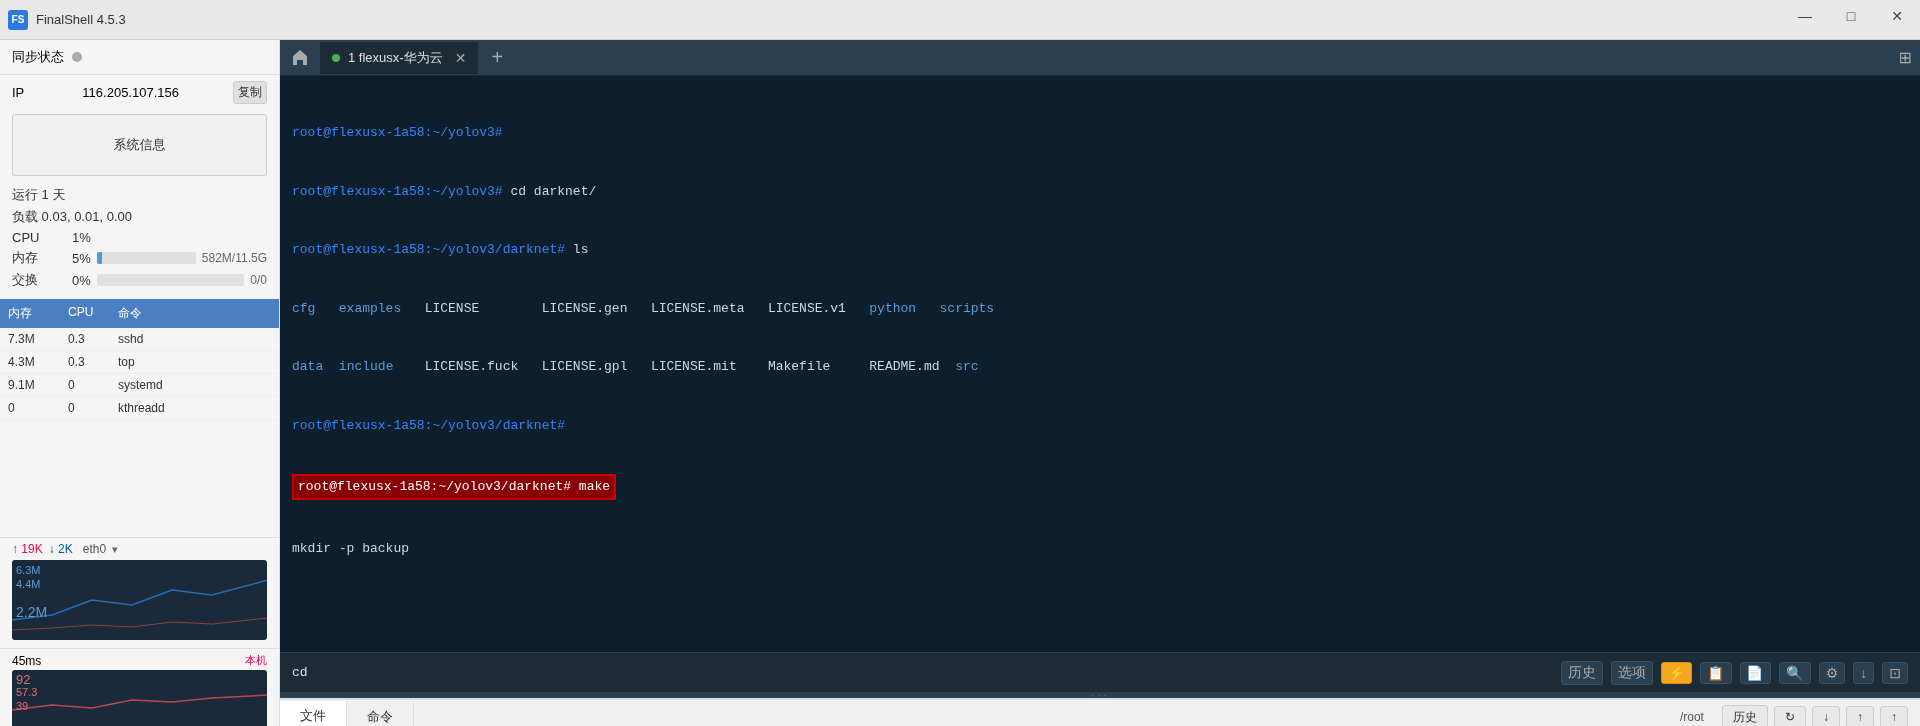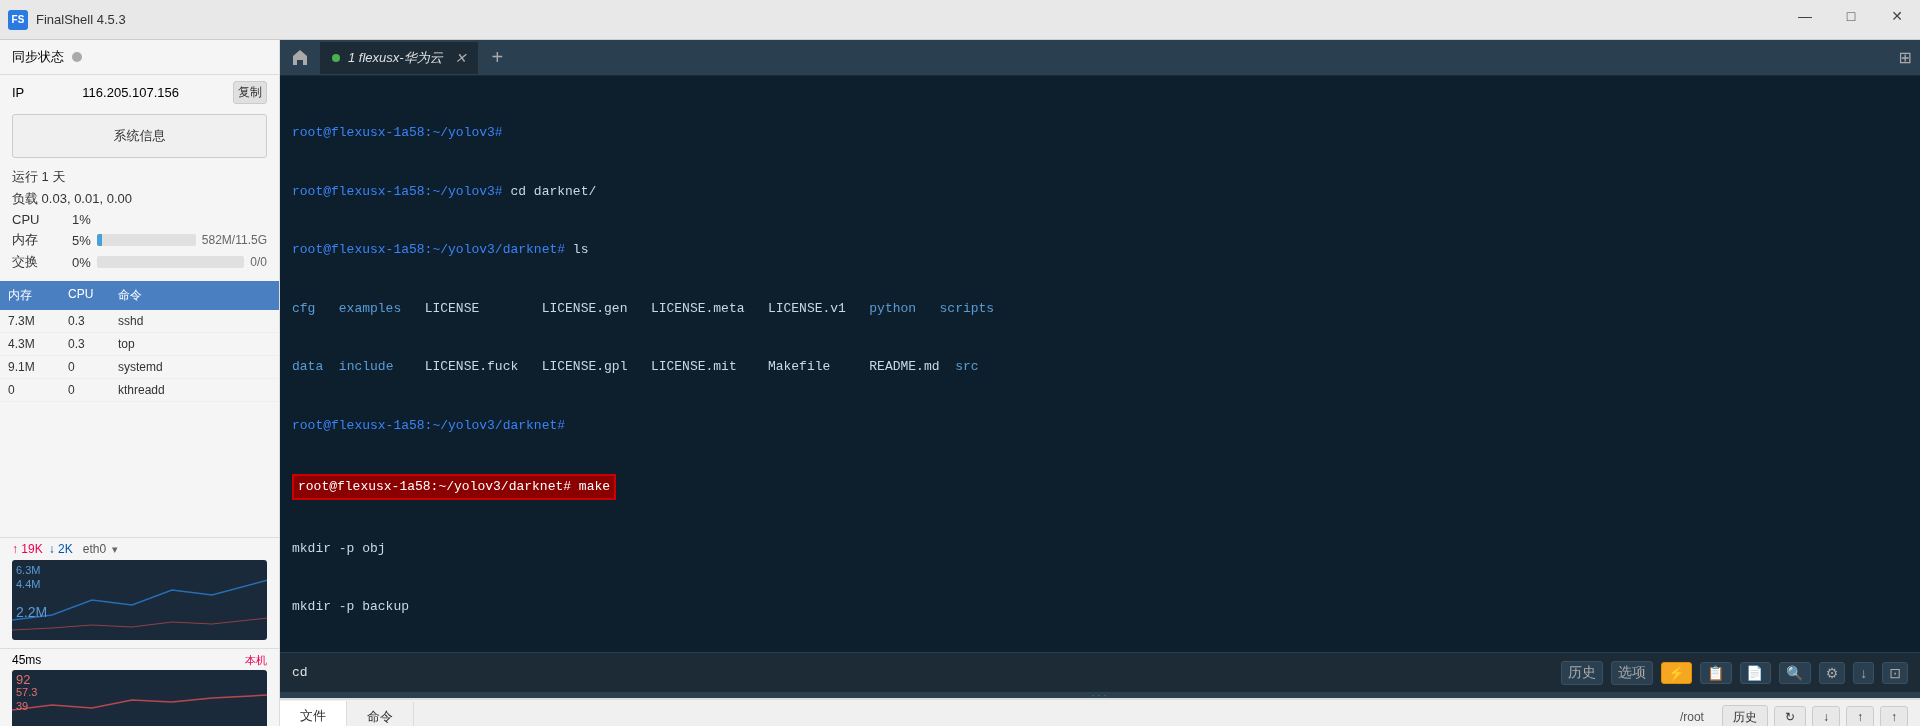--- a/index.html
+++ b/index.html
@@ -99,21 +99,21 @@
       padding: 2px 4px;
       font-size: 12px;
       cursor: pointer;
       color: #333;
     }
     .sysinfo-btn {
       margin: 4px 12px;
       background: #f0f0f0;
       border: 1px solid #ccc;
       border-radius: 3px;
-      padding: 12px;
+      padding: 21px;
       text-align: center;
       cursor: pointer;
       font-size: 13px;
       color: #333;
     }
     .stats-section {
       padding: 6px 12px;
     }
     .stat-row {
       display: flex;
@@ -202,21 +202,21 @@
     }
 
     
     .latency-section {
       padding: 4px 12px;
       border-top: 1px solid #ddd;
       font-size: 12px;
     }
     .latency-row {
       display: flex;
-      align-items: flex-start;
+      align-items: center;
       justify-content: space-between;
       margin-bottom: 2px;
       gap: 13px;
     }
     .latency-graph {
       height: 60px;
       background: #1a2a3a;
       border-radius: 3px;
       position: relative;
       overflow: hidden;
@@ -257,21 +257,20 @@
       align-items: center;
       background: #1c2b36;
       height: 32px;
       padding: 0 12px;
       gap: 8px;
       color: #e0e0e0;
       font-size: 13px;
       cursor: pointer;
       border-right: 1px solid #2a3f50;
       position: relative;
-      font-style: italic;
     }
     .tab-item .tab-dot {
       width: 8px;
       height: 8px;
       border-radius: 50%;
       background: #4caf50;
     }
     .tab-close {
       color: #aaa;
       font-size: 14px;
@@ -560,21 +559,20 @@
     </div>
 
     <div id="terminal-output">
       <span class="term-line"><span class="term-green">root@flexusx-1a58:~/yolov3#</span></span>
       <span class="term-line"><span class="term-green">root@flexusx-1a58:~/yolov3#</span> cd darknet/</span>
       <span class="term-line"><span class="term-green">root@flexusx-1a58:~/yolov3/darknet#</span> ls</span>
       <span class="term-line"><span class="term-blue">cfg</span>   <span class="term-blue">examples</span>   LICENSE        LICENSE.gen   LICENSE.meta   LICENSE.v1   <span class="term-blue">python</span>   <span class="term-blue">scripts</span></span>
       <span class="term-line"><span class="term-blue">data</span>  <span class="term-blue">include</span>    LICENSE.fuck   LICENSE.gpl   LICENSE.mit    Makefile     README.md  <span class="term-blue">src</span></span>
       <span class="term-line"><span class="term-green">root@flexusx-1a58:~/yolov3/darknet#</span></span>
       <span class="term-line"><span class="term-highlight">root@flexusx-1a58:~/yolov3/darknet# make</span></span>
-      <span class="term-line">mkdir -p obj</span>
       <span class="term-line">mkdir -p backup</span>
       
       
       
       
       
       
       
       
       

